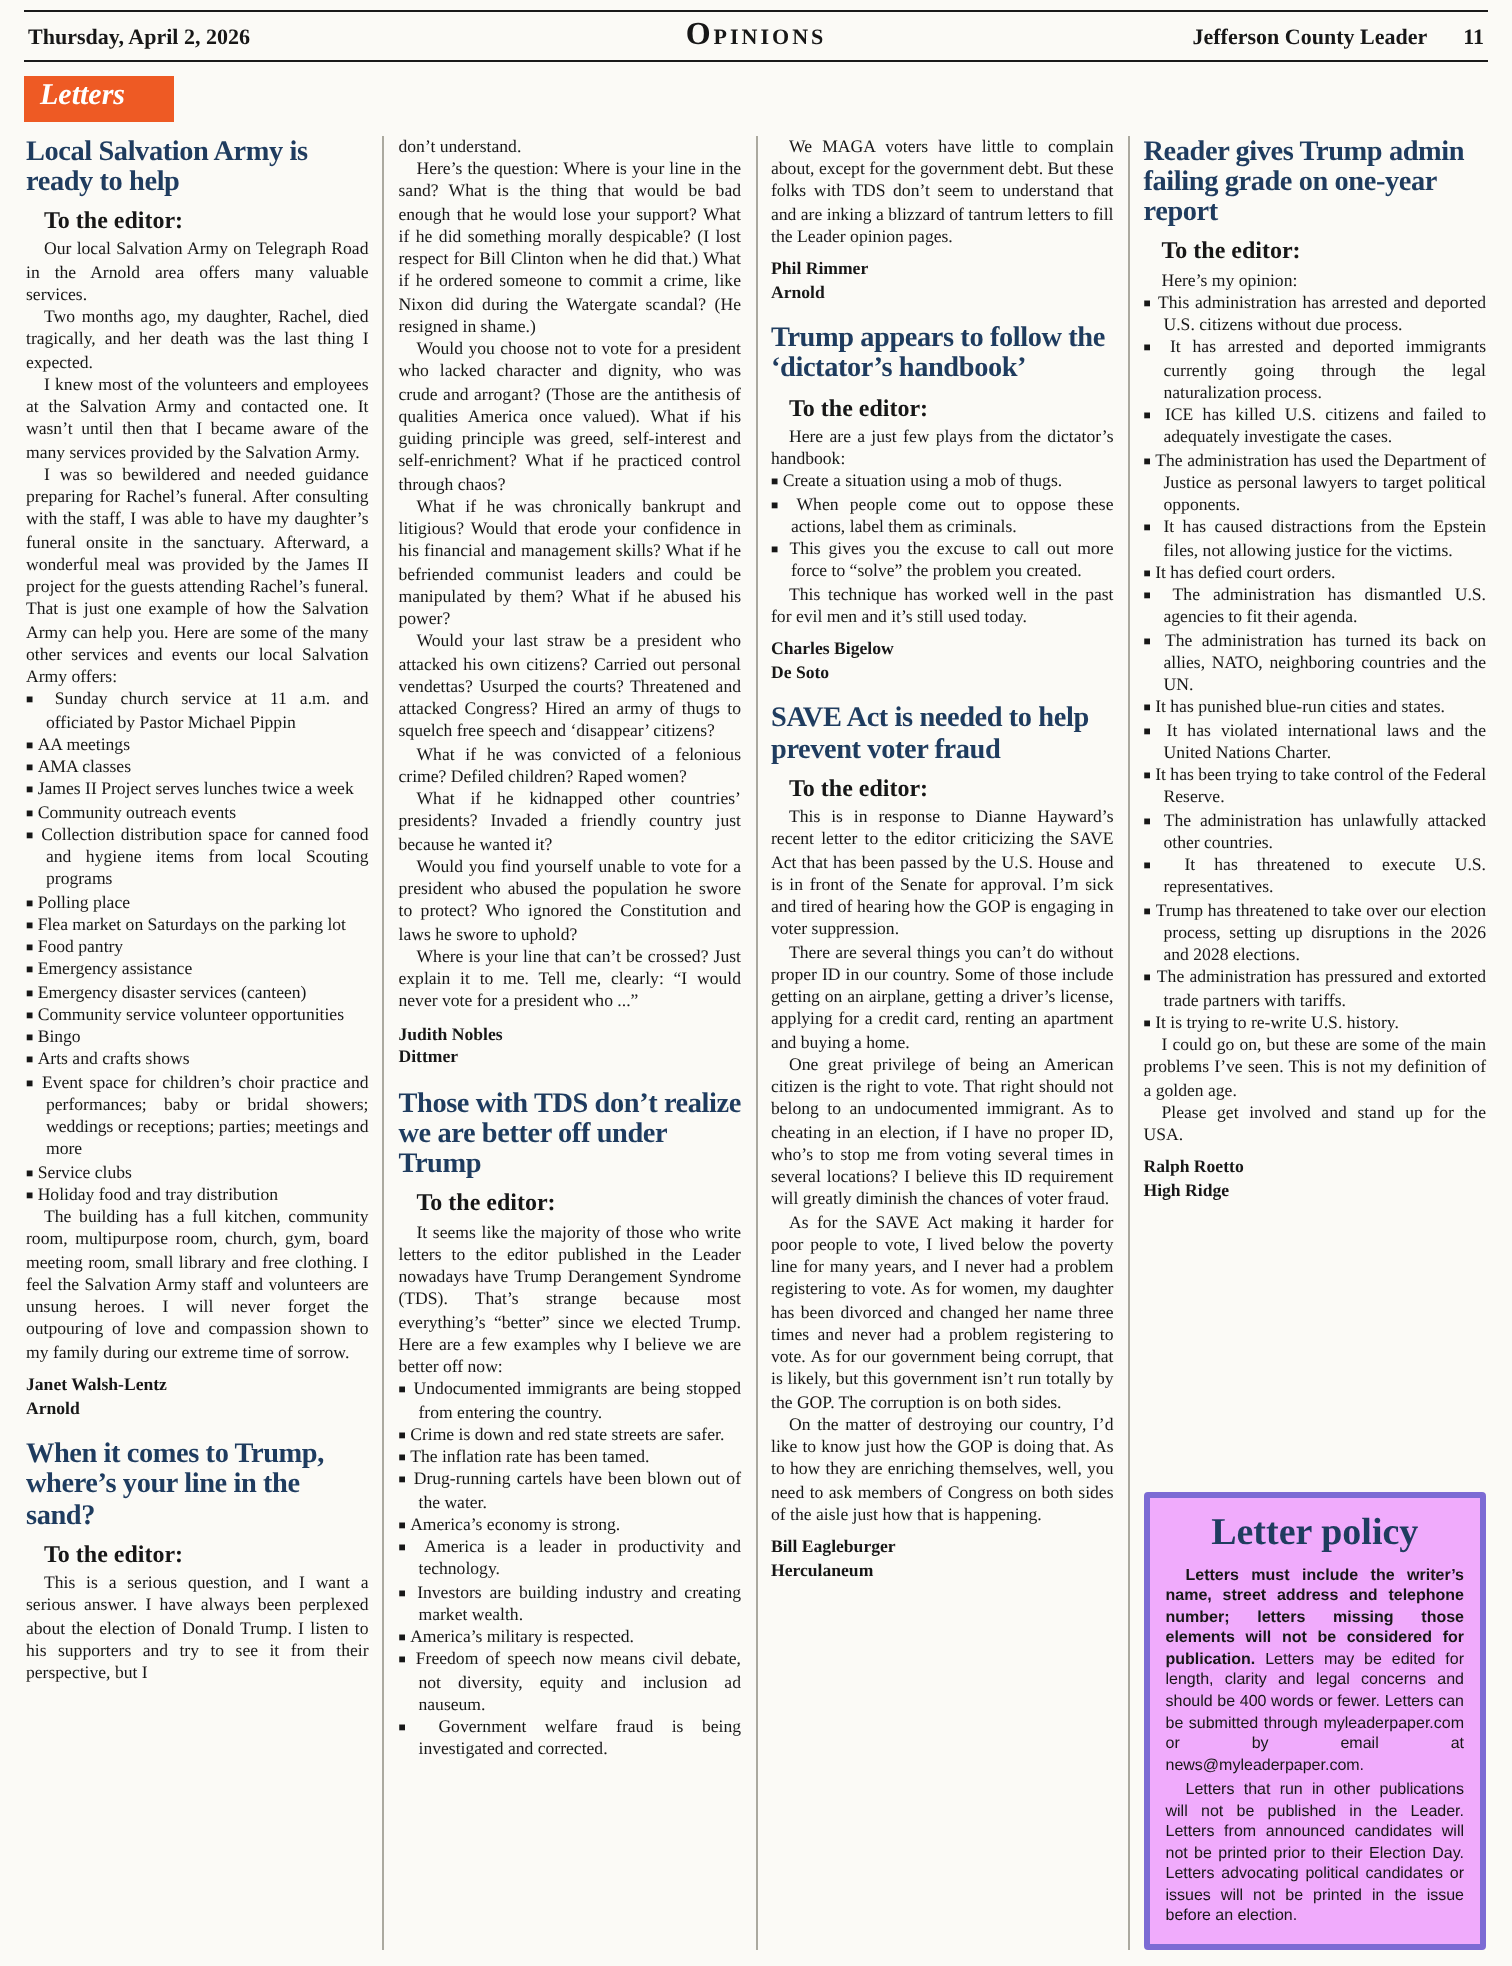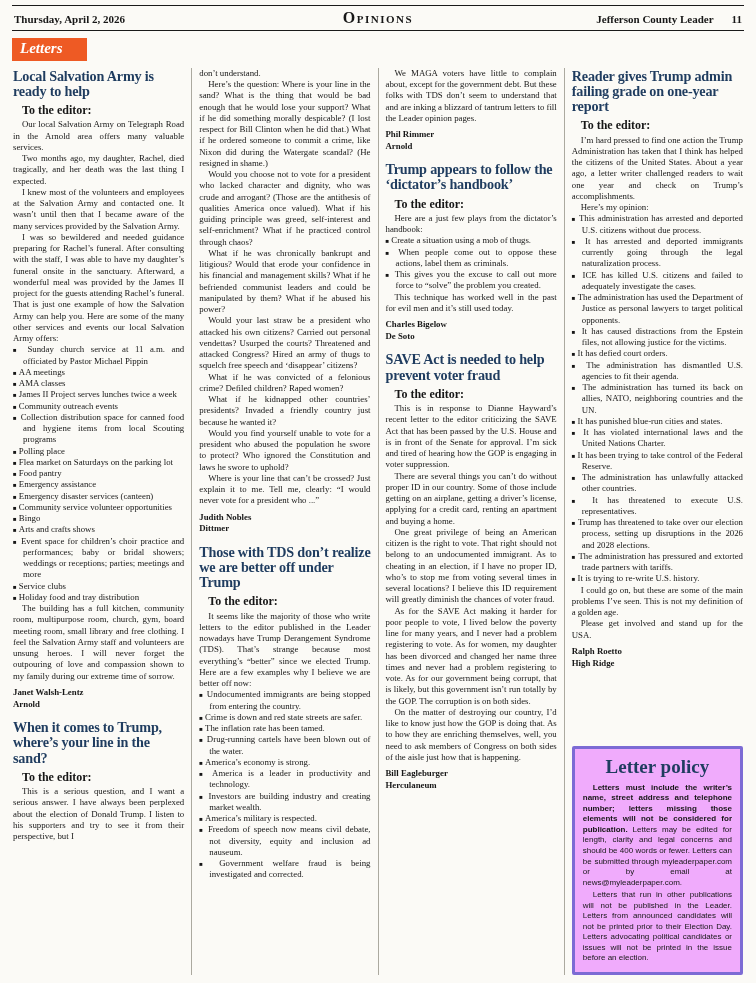--- a/index.html
+++ b/index.html
@@ -131,21 +131,20 @@
           <p class="body-p">One great privilege of being an American citizen is the right to vote. That right should not belong to an undocumented immigrant. As to cheating in an election, if I have no proper ID, who’s to stop me from voting several times in several locations? I believe this ID requirement will greatly diminish the chances of voter fraud.</p>
           <p class="body-p">As for the SAVE Act making it harder for poor people to vote, I lived below the poverty line for many years, and I never had a problem registering to vote. As for women, my daughter has been divorced and changed her name three times and never had a problem registering to vote. As for our government being corrupt, that is likely, but this government isn’t run totally by the GOP. The corruption is on both sides.</p>
           <p class="body-p">On the matter of destroying our country, I’d like to know just how the GOP is doing that. As to how they are enriching themselves, well, you need to ask members of Congress on both sides of the aisle just how that is happening.</p>
           <p class="signature">Bill Eagleburger<br>Herculaneum</p>
         </div>
     </section>
     <section class="col col-last">
       <div class="col-content" id="col-3">
           <h2 class="headline">Reader gives Trump admin failing grade on one-year report</h2>
           <p class="to-editor">To the editor:</p>
-          <p class="body-p">I’m hard pressed to find one action the Trump Administration has taken that I think has helped the citizens of the United States. About a year ago, a letter writer challenged readers to wait one year and check on Trump’s accomplishments.</p>
           <p class="body-p">Here’s my opinion:</p>
           <p class="bullet"><span class="sq">■</span>&nbsp;This administration has arrested and deported U.S. citizens without due process.</p>
           <p class="bullet"><span class="sq">■</span>&nbsp;It has arrested and deported immigrants currently going through the legal naturalization process.</p>
           <p class="bullet"><span class="sq">■</span>&nbsp;ICE has killed U.S. citizens and failed to adequately investigate the cases.</p>
           <p class="bullet"><span class="sq">■</span>&nbsp;The administration has used the Department of Justice as personal lawyers to target political opponents.</p>
           <p class="bullet"><span class="sq">■</span>&nbsp;It has caused distractions from the Epstein files, not allowing justice for the victims.</p>
           <p class="bullet"><span class="sq">■</span>&nbsp;It has defied court orders.</p>
           <p class="bullet"><span class="sq">■</span>&nbsp;The administration has dismantled U.S. agencies to fit their agenda.</p>
           <p class="bullet"><span class="sq">■</span>&nbsp;The administration has turned its back on allies, NATO, neighboring countries and the UN.</p>
           <p class="bullet"><span class="sq">■</span>&nbsp;It has punished blue-run cities and states.</p>

